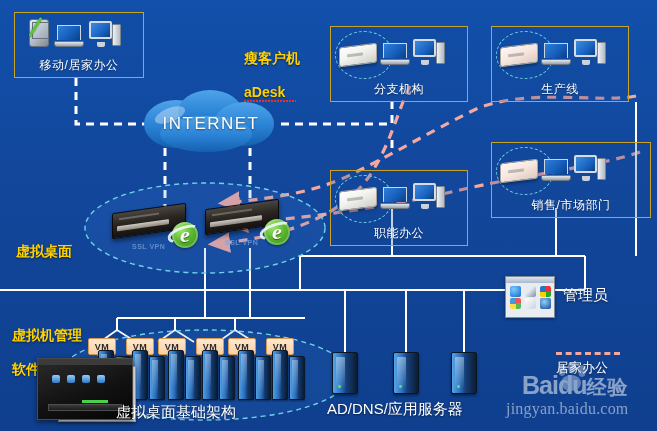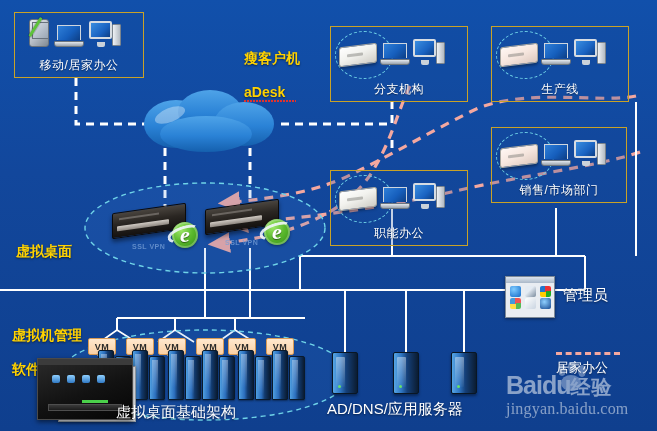--- a/index.html
+++ b/index.html
@@ -292,21 +292,21 @@
   .legend .swatch {
     width:64px; height:0; border-top:3px dashed #f4a8a0;
     margin-bottom:4px;
   }
   .legend .ltxt {
     color:#ffffff; font-size:13px; text-shadow:0 1px 2px rgba(0,0,0,.5);
     white-space:nowrap;
   }
 
   
-  .wm { position:absolute; opacity:.55; user-select:none; }
+  .wm { position:absolute; opacity:.55; user-select:none;text-align:right; }
   .wm .brand {
     font-size: 25px; font-weight: bold; color:#eef2f7;
     letter-spacing:-1px; line-height:26px;
   }
   .wm .brand .cn { font-size:20px; letter-spacing:1px; }
   .wm .url { font-size:16px; color:#e6ecf3; letter-spacing:.2px;font-family:Liberation Serif, serif; }
   .wm .paw {
     position:absolute; left:48px; top:-10px; width:34px; height:30px; opacity:.8;
   }
 </style>
@@ -373,20 +373,21 @@
         </linearGradient>
       </defs>
       <g fill="url(#cg)">
         <ellipse cx="40" cy="36" rx="32" ry="24"></ellipse>
         <ellipse cx="74" cy="24" rx="32" ry="22"></ellipse>
         <ellipse cx="108" cy="36" rx="30" ry="22"></ellipse>
         <ellipse cx="70" cy="46" rx="46" ry="18"></ellipse>
       </g>
       <ellipse cx="34" cy="27" rx="16" ry="7" fill="rgba(255,255,255,.35)" transform="rotate(-22 34 27)"></ellipse>
     </svg>
+    <div class="txt">INTERNET</div>
   </div>
 
   <div class="grp" style="left:330px; top:26px; width:138px; height:76px;">
     <div class="tc-halo" style="left:4px; top:4px; width:58px; height:48px;"></div>
     <div class="tcset" style="left:8px; top:12px;">
       <div class="thinbox"></div>
       <div class="laptop">
         <div class="scr"></div>
           <div class="base"></div>
       </div>
@@ -442,21 +443,21 @@
       </div>
       <div class="desktop">
         <div class="mon"></div>
           <div class="stand"></div>
           <div class="tower"></div>
       </div>
     </div>
     <div class="grp-label">职能办公</div>
   </div>
 
-  <div class="grp" style="left:491px; top:127px; width:136px; height:76px;padding-left:18px;">
+  <div class="grp" style="left:491px; top:142px; width:160px; height:76px;padding-left:18px;">
     <div class="tc-halo" style="left:4px; top:4px; width:58px; height:48px;"></div>
     <div class="tcset" style="left:8px; top:12px;">
       <div class="thinbox warm"></div>
       <div class="laptop">
         <div class="scr"></div>
           <div class="base"></div>
       </div>
       <div class="desktop">
         <div class="mon"></div>
           <div class="stand"></div>

